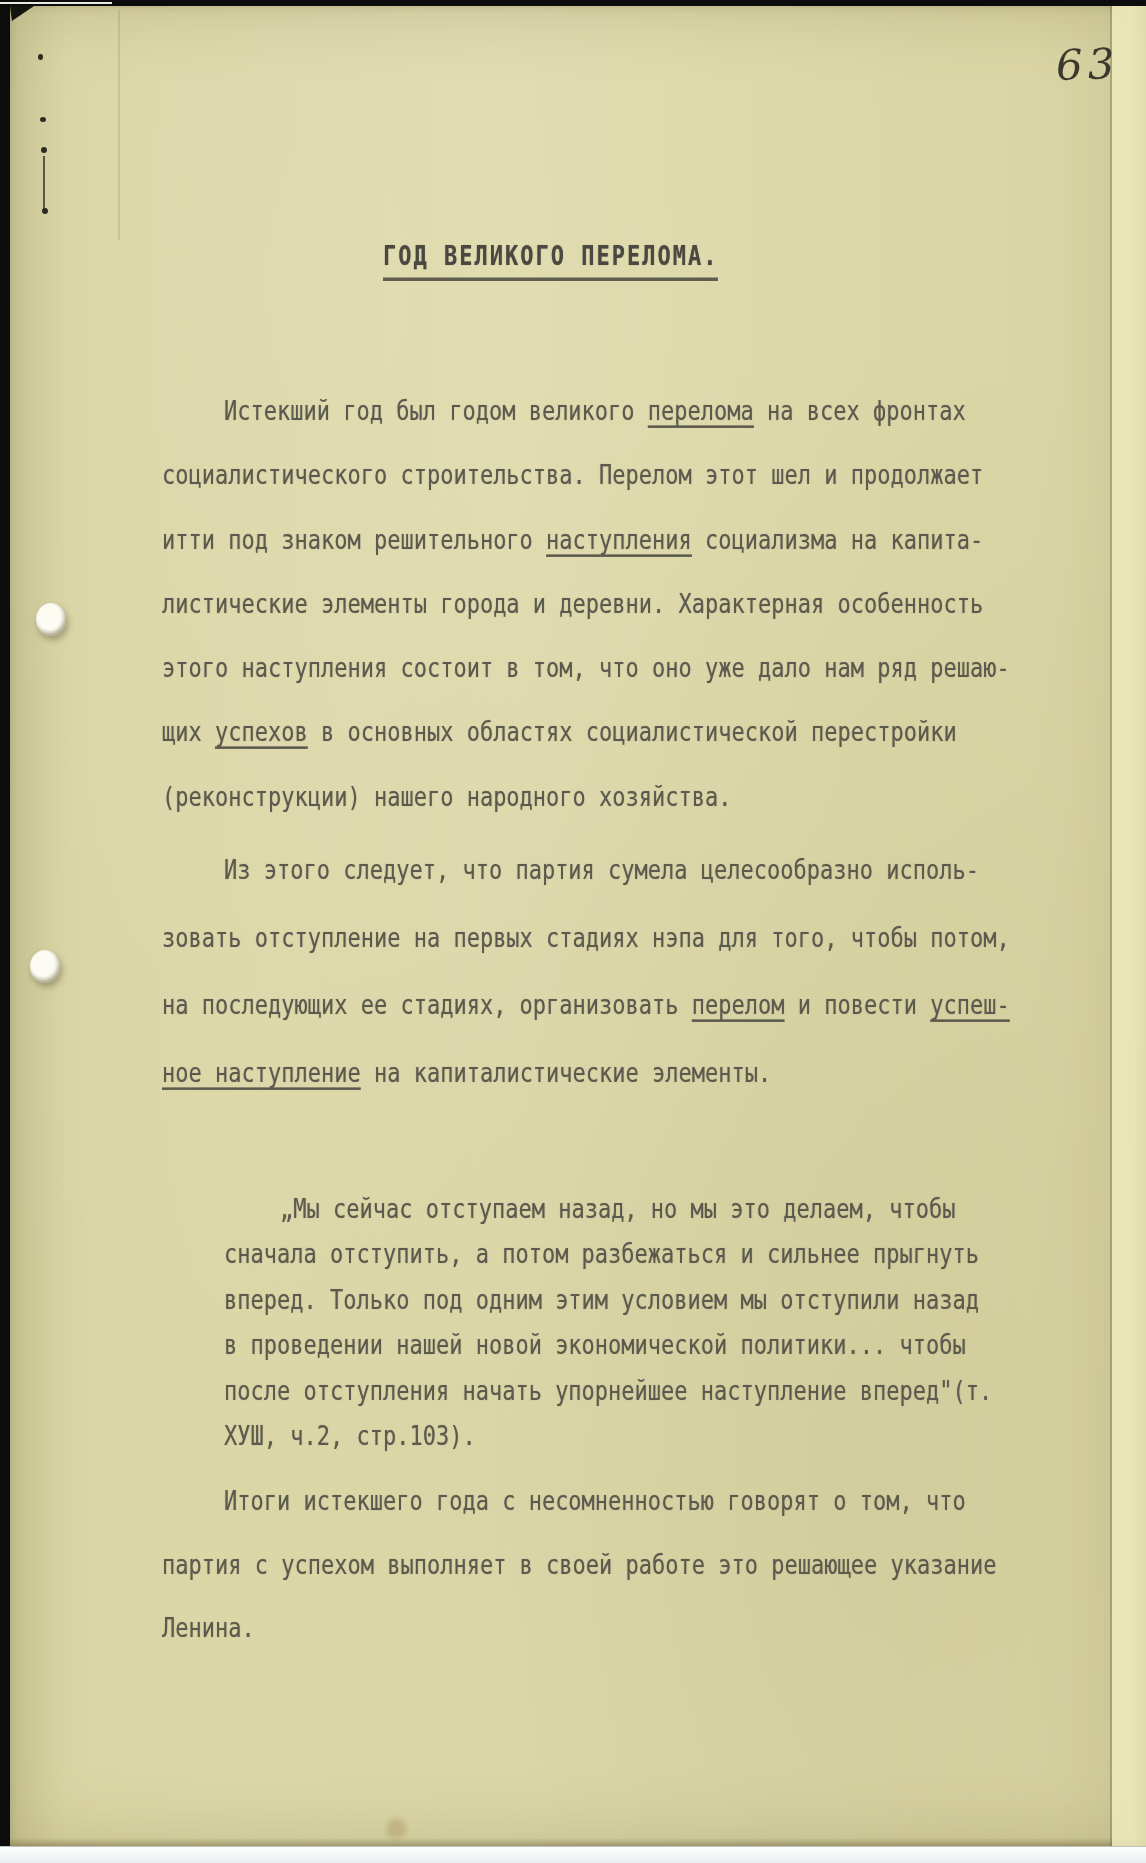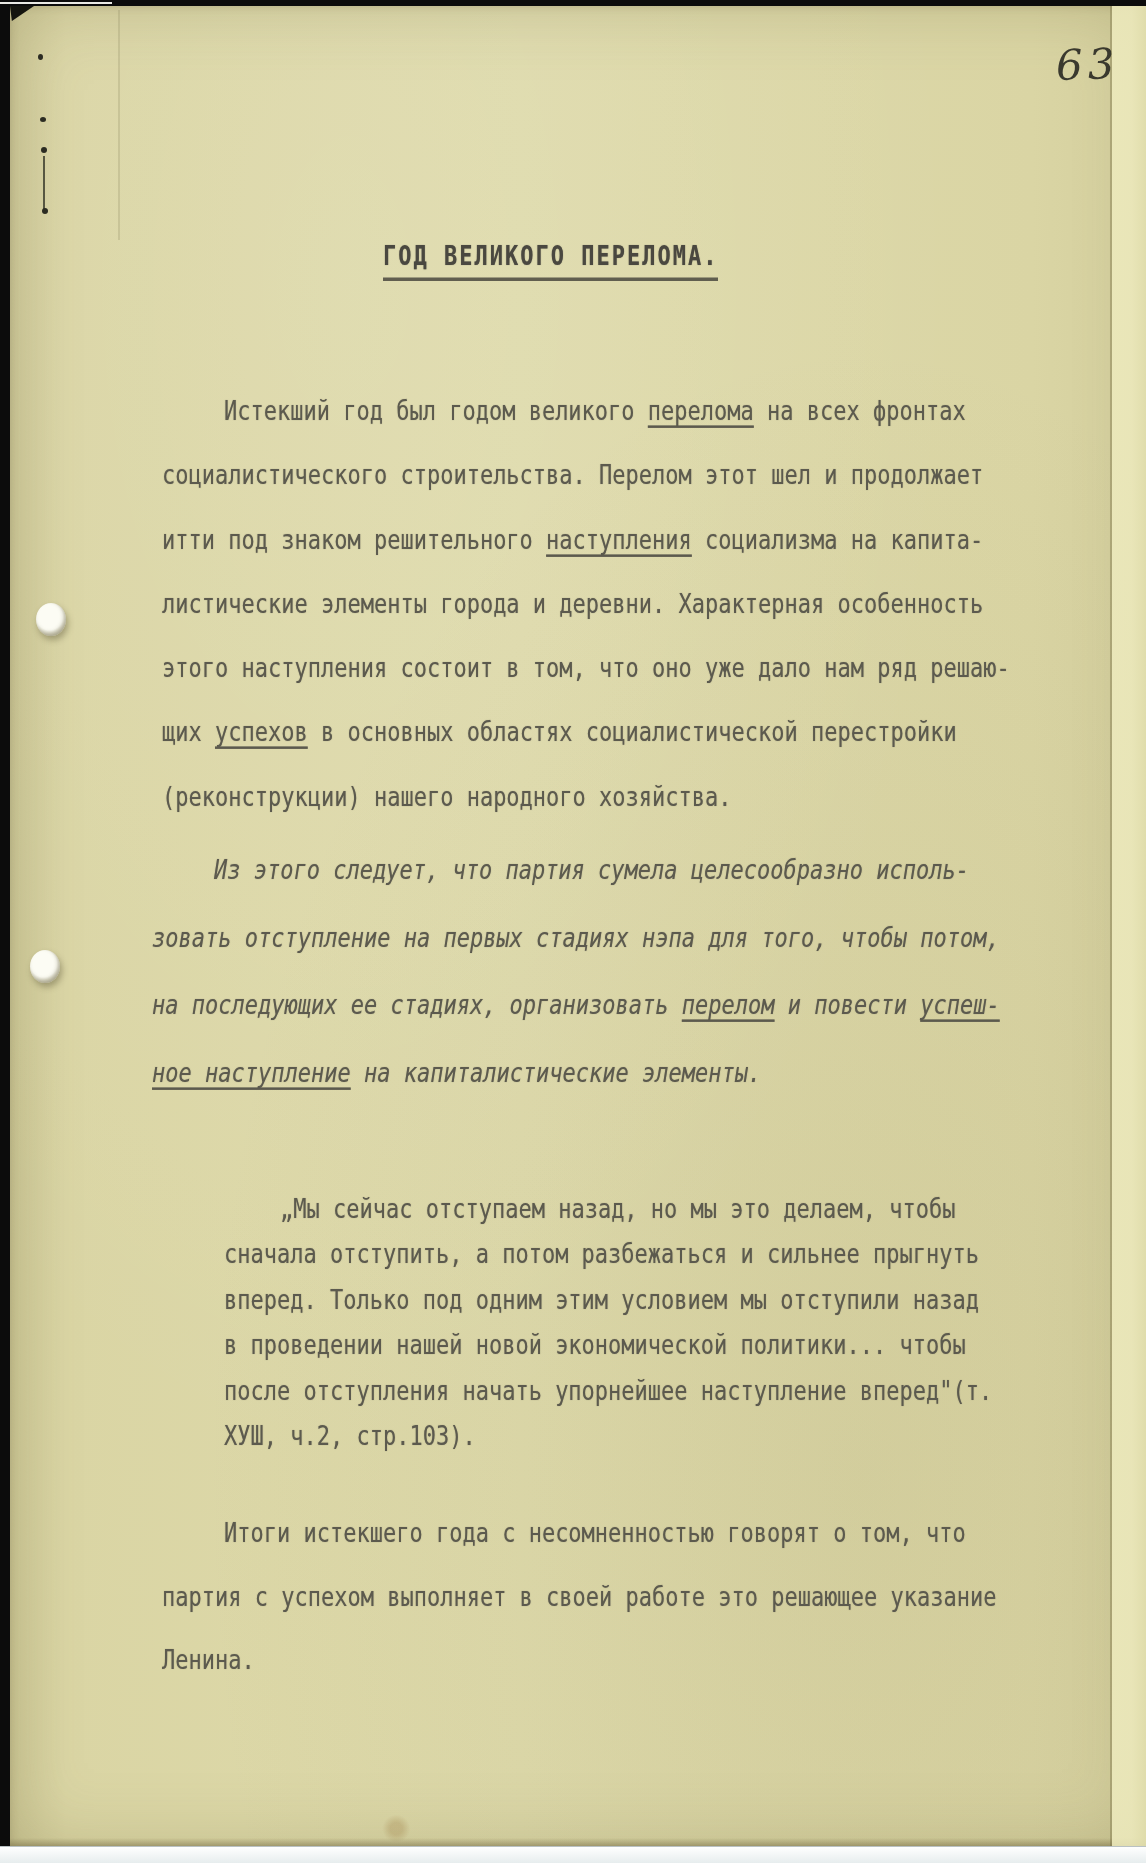--- a/index.html
+++ b/index.html
@@ -55,24 +55,24 @@
     transform:scaleY(1.18);transform-origin:0 0;white-space:pre;
     text-shadow:0 0 1px rgba(74,72,64,.55);}
 
   .para{position:absolute;color:var(--ink);}
   .para .line{white-space:pre;font-size:22px;line-height:26px;
     transform:scaleY(1.18);transform-origin:0 0;
     text-shadow:0 0 1px rgba(92,90,78,.5);}
   .u{text-decoration:underline;text-underline-offset:5px;text-decoration-thickness:2px;}
 
   .p1{left:162px;top:396px;}      .p1 .line{height:64.3px;}
-  .p2{left:152px;top:855px;font-style:italic;}      .p2 .line{height:67.5px;}
+  .p2{left:162px;top:855px;}      .p2 .line{height:67.5px;}
   .p3{left:162px;top:1128px;}     .p3 .line{height:64px;}
   .quote{left:224px;top:1194px;}  .quote .line{height:45.4px;}
-  .p4{left:162px;top:1486px;margin-top:32px;}     .p4 .line{height:63.5px;}
+  .p4{left:162px;top:1486px;}     .p4 .line{height:63.5px;}
 
   .indent-first .line:first-child{padding-left:62px;}
   .quote.indent-first .line:first-child{padding-left:56px;}
 
   .bottom-strip{position:absolute;left:0;right:0;bottom:0;height:16px;
     background:linear-gradient(#ffffff, var(--bottom-strip));
     border-top:1px solid #b9c1c3;}
 </style>
 </head>
 <body>

